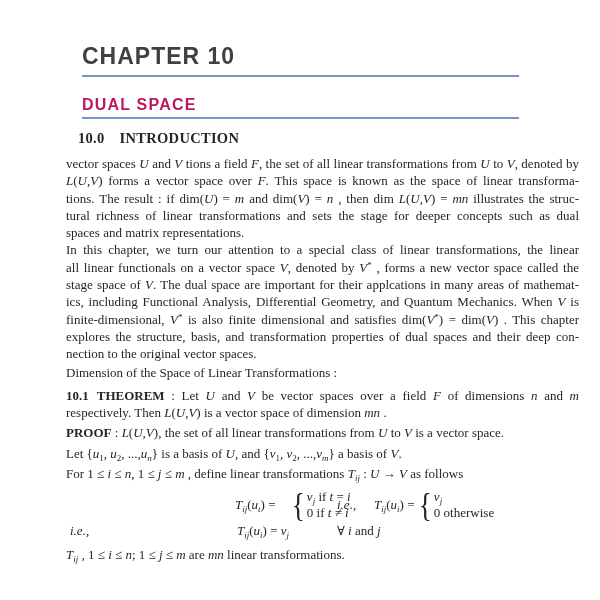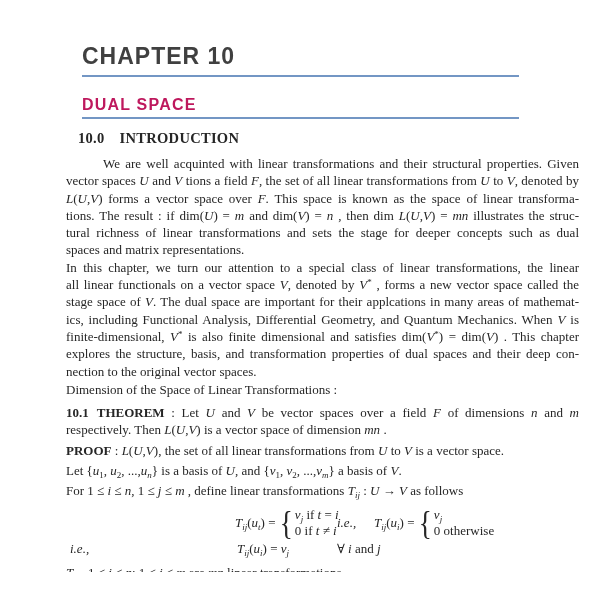--- a/index.html
+++ b/index.html
@@ -35,21 +35,21 @@
   #p1{margin-top:9px;}
   #p2{margin-top:0;}
   #dim{margin-top:1px;}
   #theorem{margin-top:6px;}
   #proof .line{margin-top:3px;}
   #proof{}
   #eq-row1{position:relative; height:34px; margin-top:6px;}
   #eq-row2{position:relative; height:18px; margin-top:0;}
   #closing{margin-top:6px;}
   .eqwrap{position:absolute; top:0; height:34px; display:inline-flex; align-items:center; white-space:nowrap;}
-  .eq1{left:169px;} .eq2{left:308px;}
+  .eq1{left:169px;gap:12px;} .eq2{left:308px;}
   .conn{position:absolute; left:271px; top:9px; font-style:italic;}
   .cases{display:inline-flex; align-items:center; margin-left:2px;}
   .brace{font-size:34px; line-height:32px; font-weight:400; transform:scaleX(.8); margin-right:1px;}
   .case-col{display:inline-flex; flex-direction:column;}
   .cline{line-height:16px; white-space:nowrap;}
   .prefix{position:absolute; left:4px; top:0; font-style:italic; line-height:17px;}
   .eqb{position:absolute; left:171px; top:0; line-height:17px; white-space:nowrap;}
   .quant{position:absolute; left:271px; top:0; line-height:17px; white-space:nowrap;}
 </style>
 </head>
@@ -59,21 +59,20 @@
   <div class="chapter">CHAPTER 10</div>
   <div class="rule" style="background: rgb(115, 150, 196);"></div>
   <div class="section">DUAL SPACE</div>
   <div class="rule" style="background: rgb(115, 150, 196);"></div>
 
   <div class="intro-head">
     <span class="num">10.0</span><span>INTRODUCTION</span>
   </div>
 
   <div id="p1" class="para">
-      <div class="line indent"><span>We are well acquinted with linear transformations and their structural properties. Given</span></div>
       <div class="line"><span>vector spaces </span><span class="it">U</span><span> and </span><span class="it">V</span><span> tions a field </span><span class="it">F</span><span>, the set of all linear transformations from </span><span class="it">U</span><span> to </span><span class="it">V</span><span>, denoted by</span></div>
       <div class="line"><span class="it">L</span><span>(</span><span class="it">U</span><span>,</span><span class="it">V</span><span>) forms a vector space over </span><span class="it">F</span><span>. This space is known as the space of linear transforma-</span></div>
       <div class="line"><span>tions. The result : if dim(</span><span class="it">U</span><span>) = </span><span class="it">m</span><span> and dim(</span><span class="it">V</span><span>) = </span><span class="it">n</span><span> , then dim </span><span class="it">L</span><span>(</span><span class="it">U</span><span>,</span><span class="it">V</span><span>) = </span><span class="it">mn</span><span> illustrates the struc-</span></div>
       <div class="line"><span>tural richness of linear transformations and sets the stage for deeper concepts such as dual</span></div>
       <div class="line last"><span>spaces and matrix representations.</span></div>
     </div>
   <div id="p2" class="para">
       <div class="line"><span>In this chapter, we turn our attention to a special class of linear transformations, the linear</span></div>
       <div class="line"><span>all linear functionals on a vector space </span><span class="it">V</span><span>, denoted by </span><span class="it">V</span><span class="sp">*</span><span> , forms a new vector space called the</span></div>
       <div class="line"><span>stage space of </span><span class="it">V</span><span>. The dual space are important for their applcations in many areas of mathemat-</span></div>

